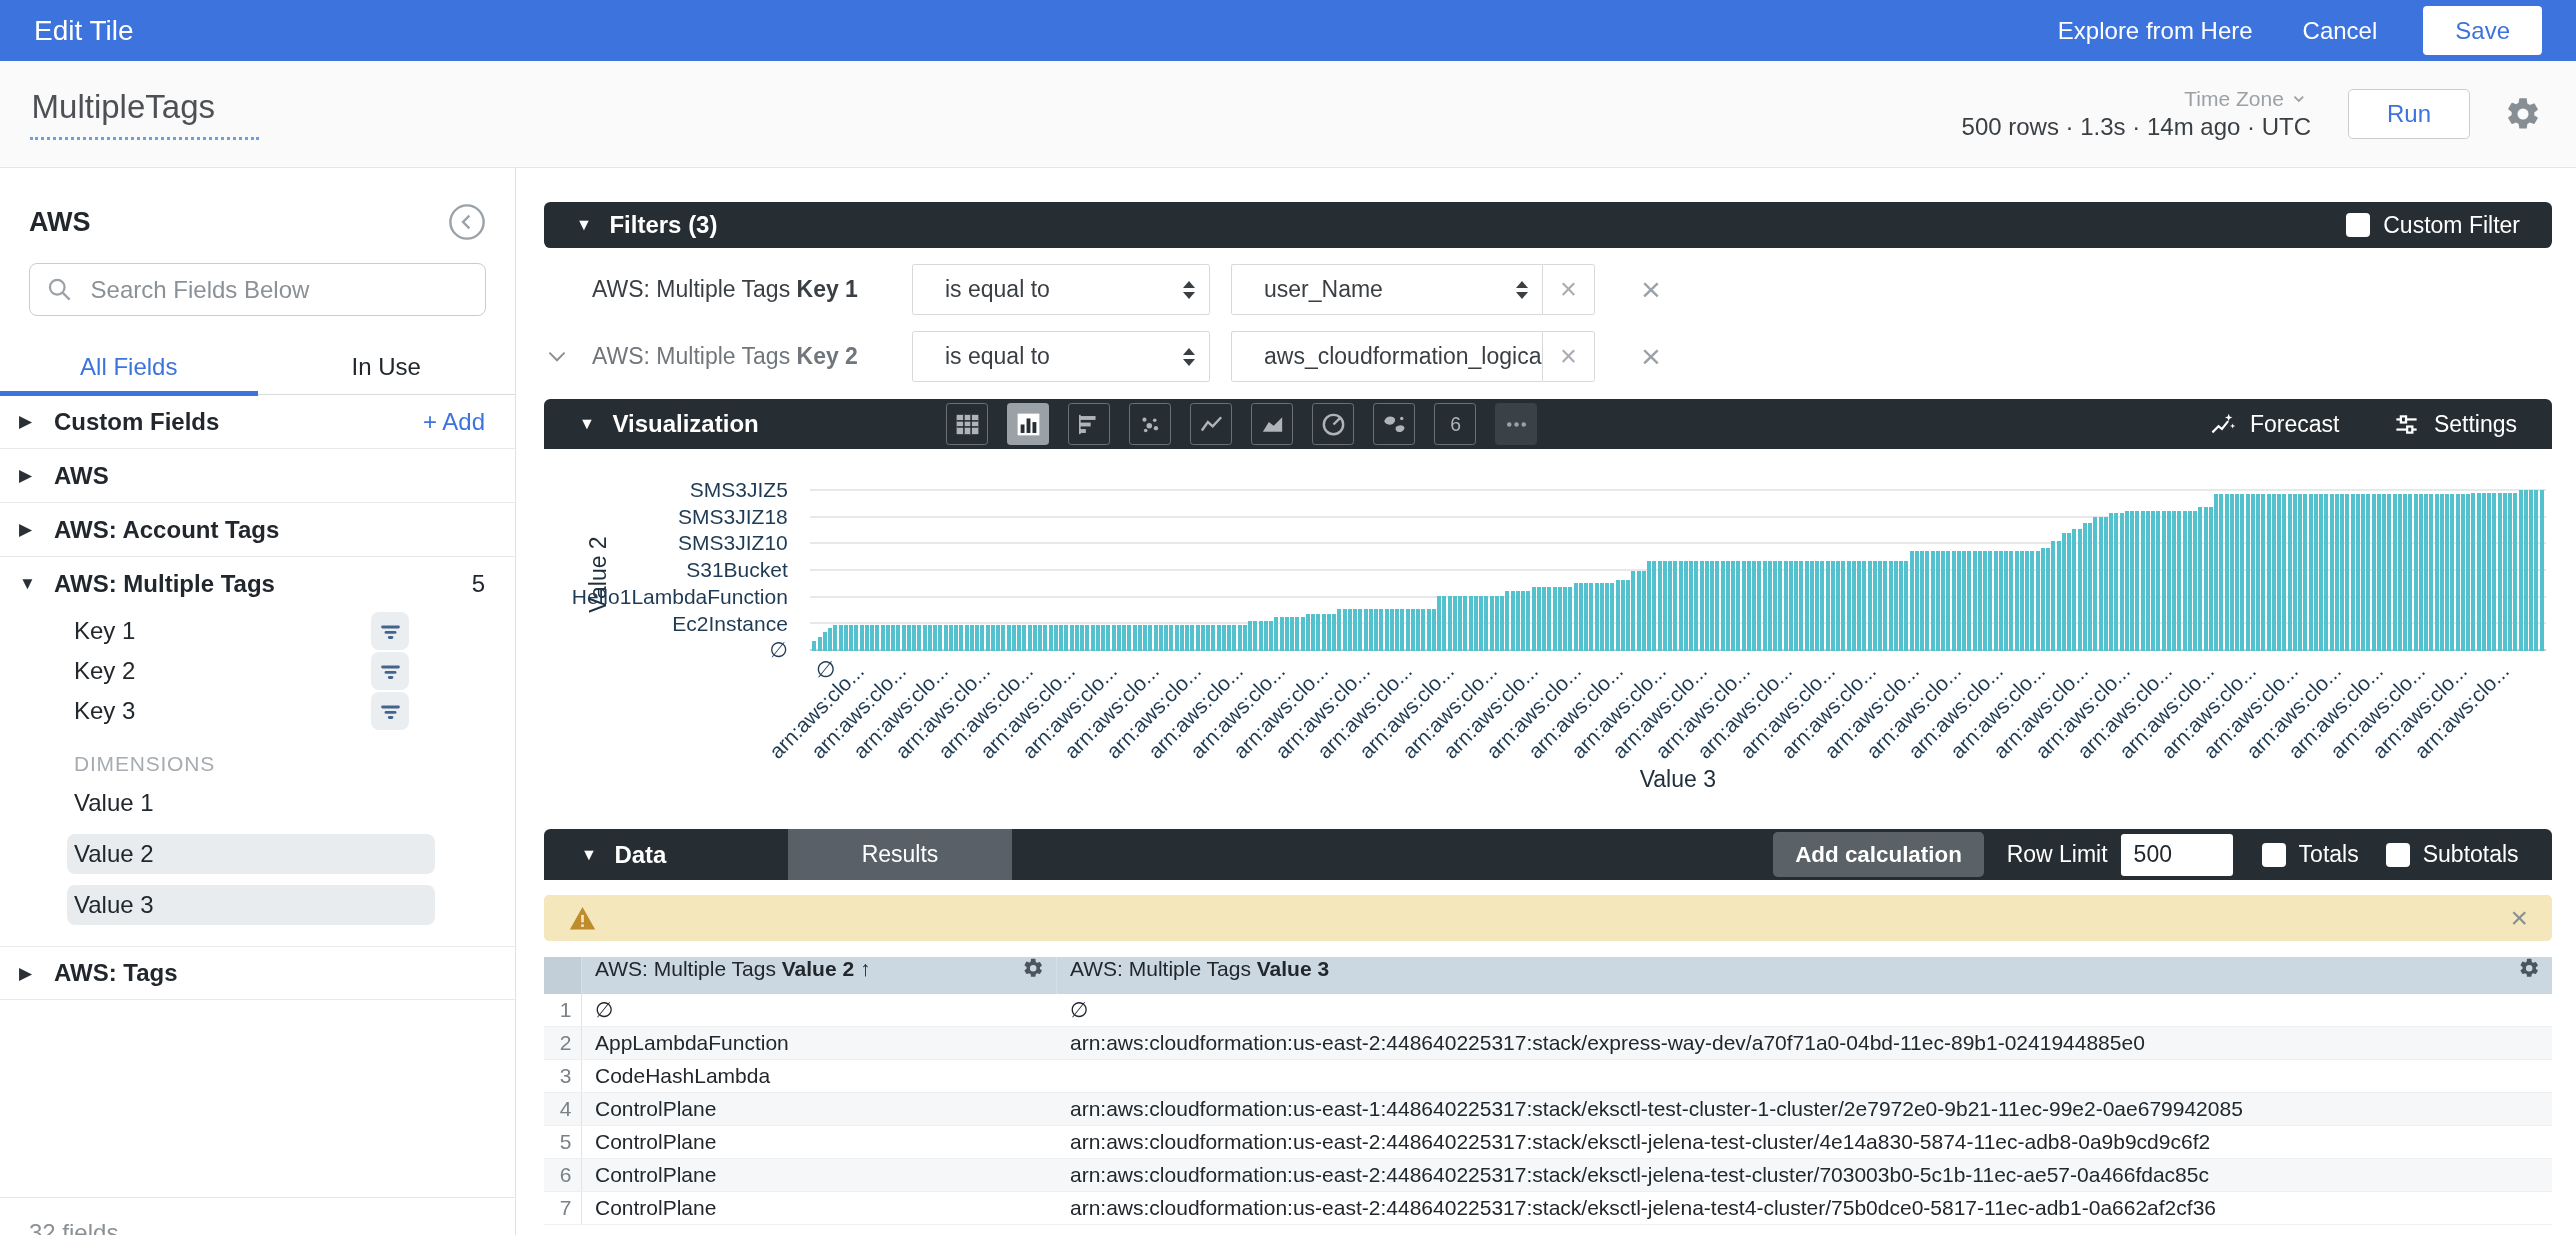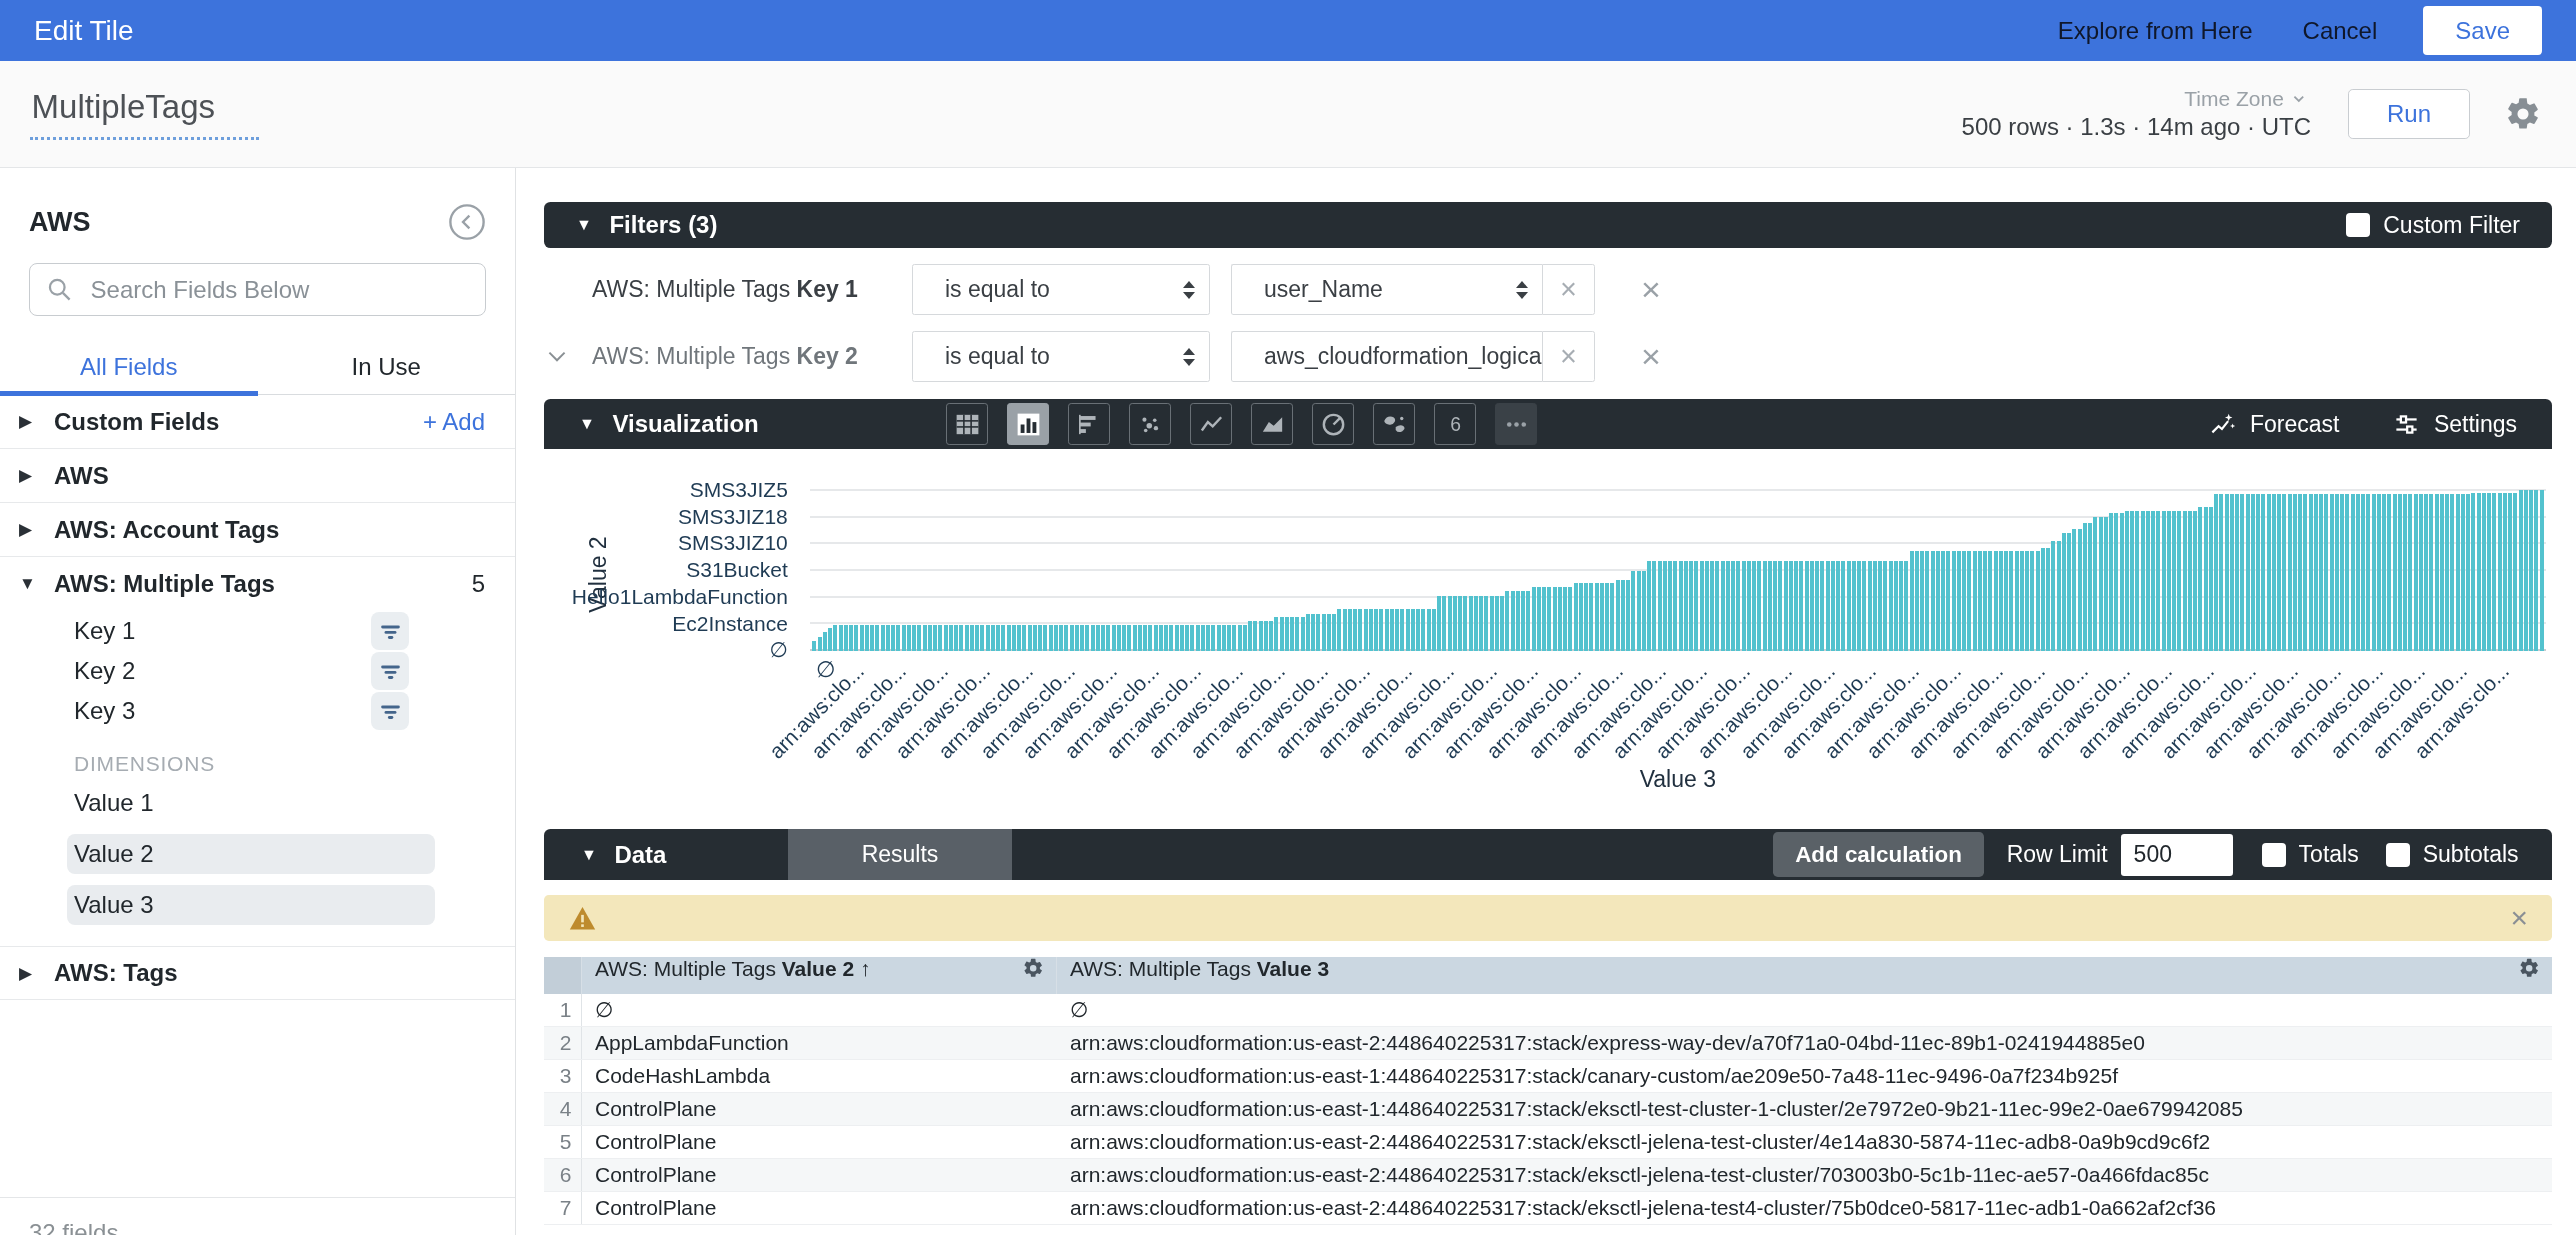--- a/index.html
+++ b/index.html
@@ -3,21 +3,21 @@
 <meta charset="utf-8">
 <style>
   * { margin:0; padding:0; box-sizing:border-box; }
   html,body { width:2576px; height:1236px; overflow:hidden; background:#fff;
     font-family:"Liberation Sans","DejaVu Sans",sans-serif; color:#21272C; }
 
   
   .topbar { height:61px; background:#3D73DC; display:flex; align-items:center; padding:0 34px; }
   .topbar .title { color:#fff; font-size:28px; font-weight:400; }
   .topbar .spacer { flex:1; }
-  .topbar .linkbtn { color:#0f172a; font-size:24px; margin-left:50px; cursor:pointer; }
+  .topbar .linkbtn { color:#ffffff; font-size:24px; margin-left:50px; cursor:pointer; }
   .savebtn { margin-left:46px; background:#fff; color:#3D73DC; font-size:24px; padding:10.4px 32px; border-radius:4px; border:none; }
 
   
   .querybar { height:107px; background:#FAFAFA; border-bottom:1.6px solid #E4E6E8; display:flex; align-items:center; padding:0 30px; }
   .qtitle { font-size:33px; color:#4D5156; border-bottom:3.2px dotted #6E9FDC; padding:0 44px 11.2px 1.6px; }
   .querybar .spacer { flex:1; }
   .statcol { display:flex; flex-direction:column; align-items:flex-end; margin-right:37px; }
   .tzrow { color:#9AA1A7; font-size:21px; display:flex; align-items:center; gap:6.4px; margin-bottom:1.6px; margin-right:3.2px;}
   .stats { color:#3A3F44; font-size:24px; }
   .runbtn { width:122px; height:50px; background:#fff; border:1.6px solid #C9CDD1; border-radius:4.8px; color:#3D73DC; font-size:24px; }
@@ -881,21 +881,20 @@
           <span class="td2">∅</span>
         </div>
         <div class="trow alt">
           <span class="td-num">2</span>
           <span class="td1">AppLambdaFunction</span>
           <span class="td2">arn:aws:cloudformation:us-east-2:448640225317:stack/express-way-dev/a70f71a0-04bd-11ec-89b1-0241944885e0</span>
         </div>
         <div class="trow">
           <span class="td-num">3</span>
           <span class="td1">CodeHashLambda</span>
-          <span class="td2">arn:aws:cloudformation:us-east-1:448640225317:stack/canary-custom/ae209e50-7a48-11ec-9496-0a7f234b925f</span>
         </div>
         <div class="trow alt">
           <span class="td-num">4</span>
           <span class="td1">ControlPlane</span>
           <span class="td2">arn:aws:cloudformation:us-east-1:448640225317:stack/eksctl-test-cluster-1-cluster/2e7972e0-9b21-11ec-99e2-0ae679942085</span>
         </div>
         <div class="trow">
           <span class="td-num">5</span>
           <span class="td1">ControlPlane</span>
           <span class="td2">arn:aws:cloudformation:us-east-2:448640225317:stack/eksctl-jelena-test-cluster/4e14a830-5874-11ec-adb8-0a9b9cd9c6f2</span>

